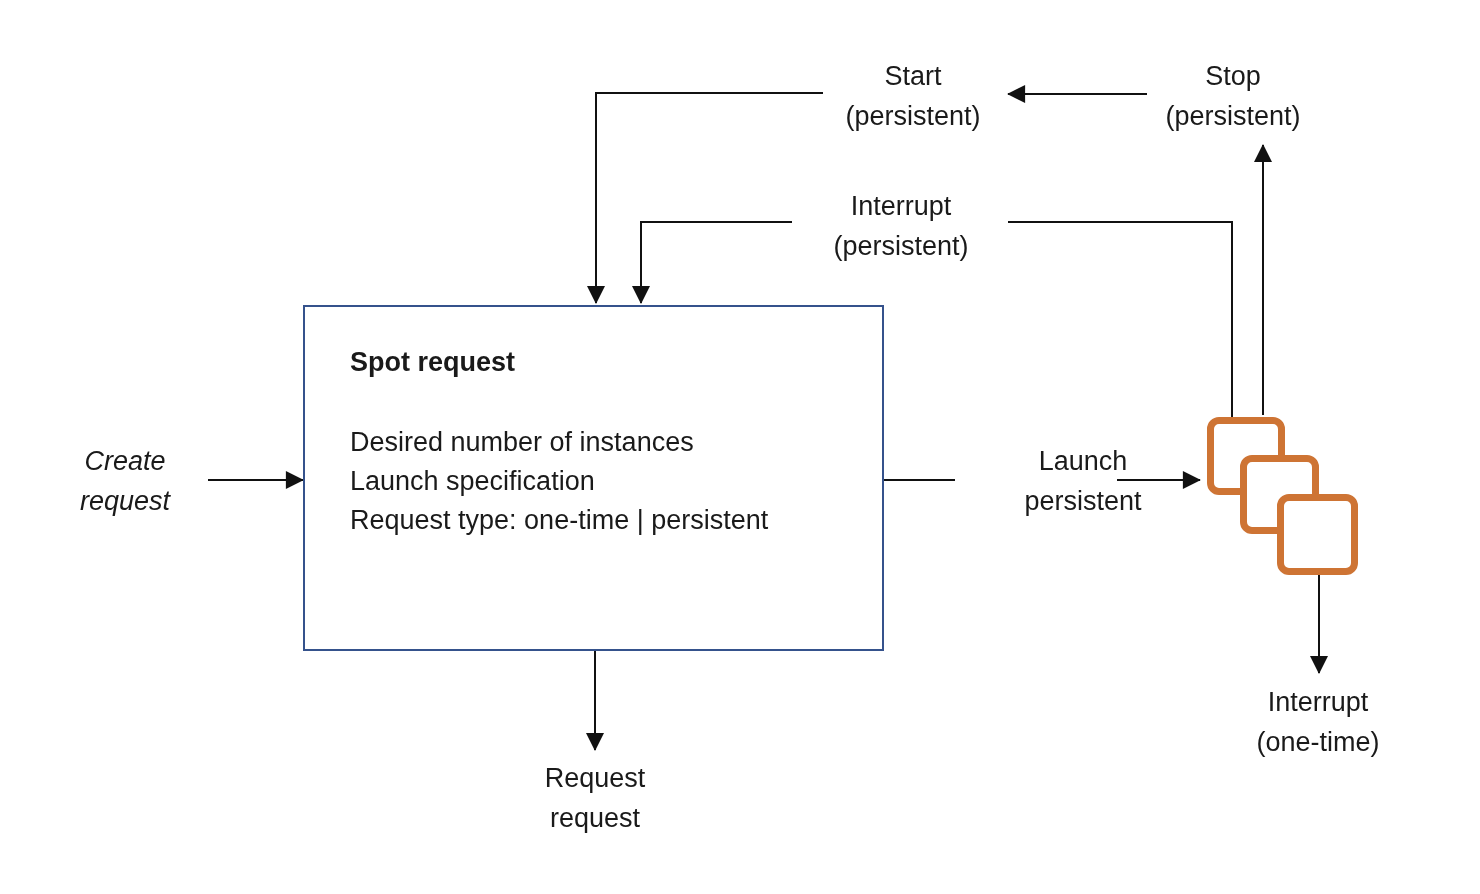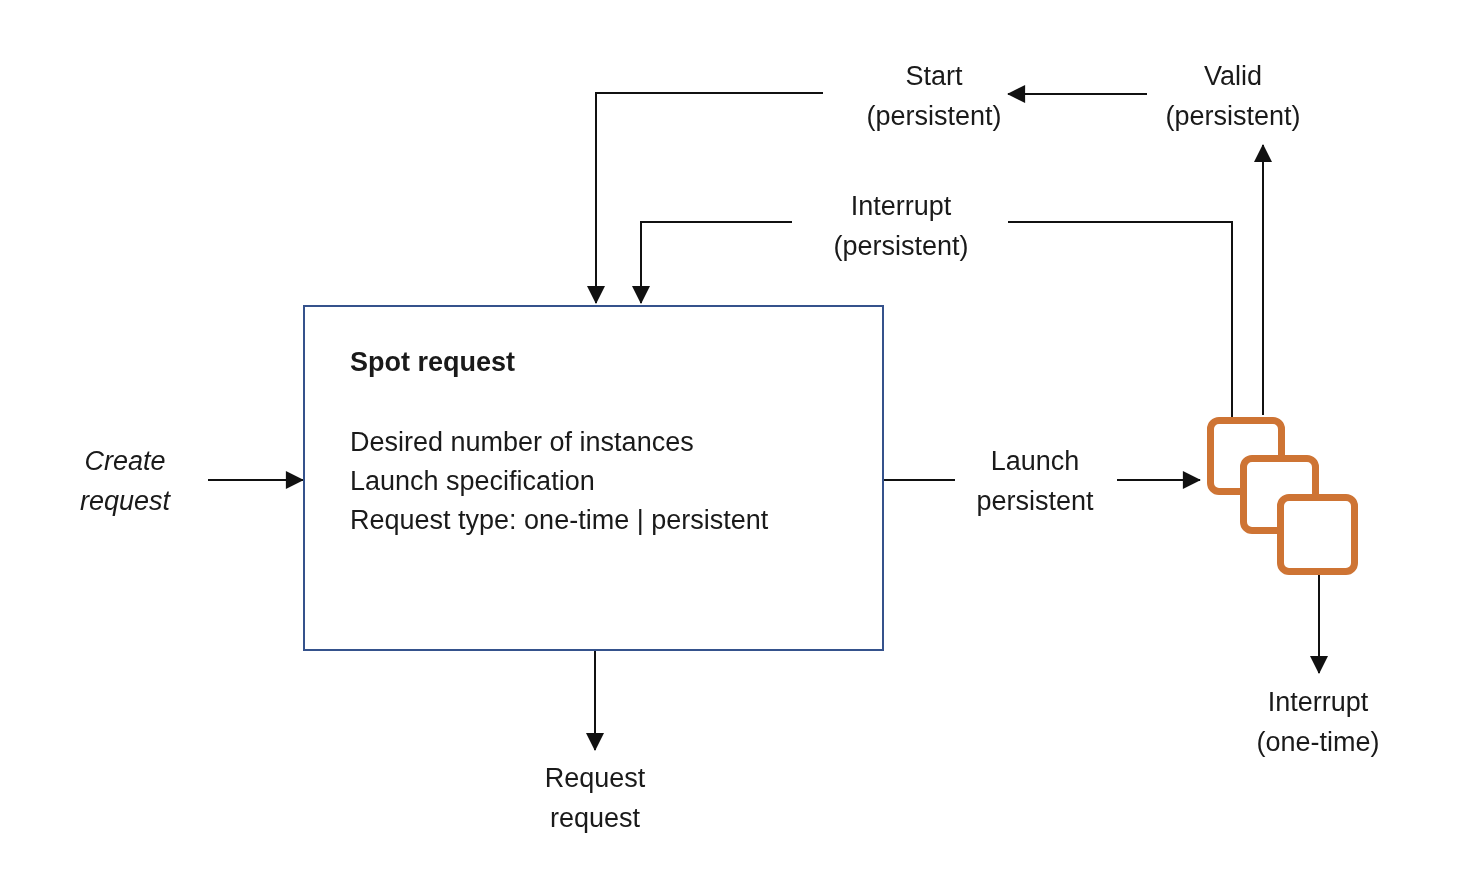--- a/index.html
+++ b/index.html
@@ -87,36 +87,36 @@
     <div class="inst-sq sq1"></div>
     <div class="inst-sq sq2"></div>
     <div class="inst-sq sq3"></div>
   </div>
 
   <div class="label" style="left:125px;top:481px;font-style:italic;">
     <div>Create</div>
     <div>request</div>
   </div>
 
-  <div class="label" style="left:934px;top:96px;">
+  <div class="label" style="left:913px;top:96px;">
     <div>Start</div>
     <div>(persistent)</div>
   </div>
 
   <div class="label" style="left:1233px;top:96px;">
-    <div>Valid</div>
+    <div>Stop</div>
     <div>(persistent)</div>
   </div>
 
   <div class="label" style="left:901px;top:226px;">
     <div>Interrupt</div>
     <div>(persistent)</div>
   </div>
 
-  <div class="label" style="left:1035px;top:481px;">
+  <div class="label" style="left:1083px;top:481px;">
     <div>Launch</div>
     <div>persistent</div>
   </div>
 
   <div class="label" style="left:1318px;top:722px;">
     <div>Interrupt</div>
     <div>(one-time)</div>
   </div>
 
   <div class="label" style="left:595px;top:798px;">

